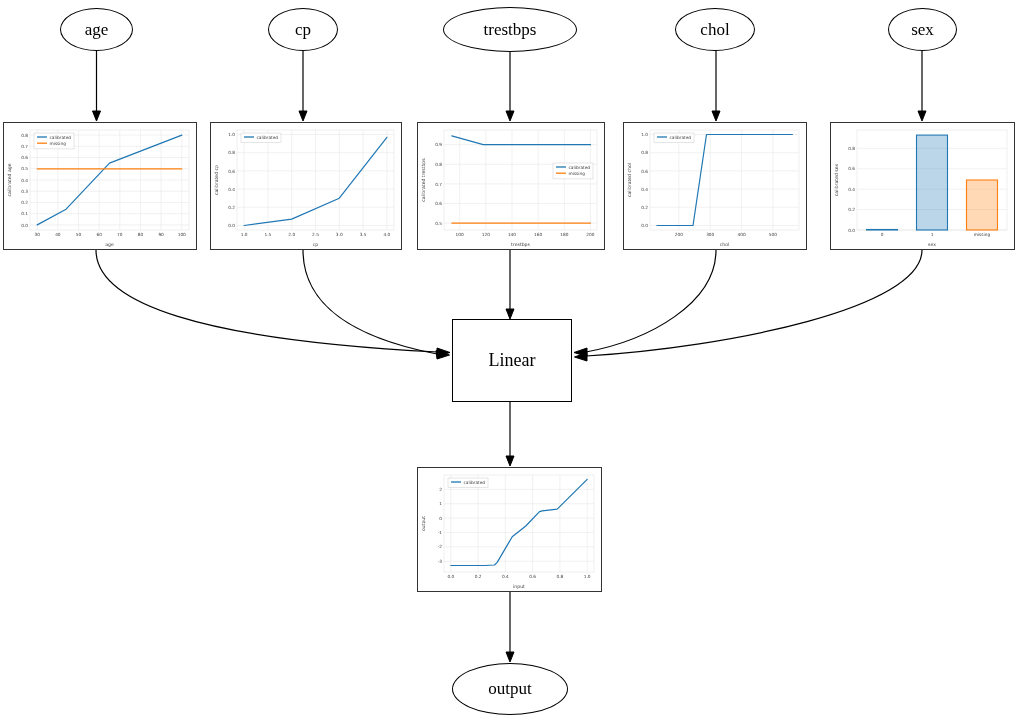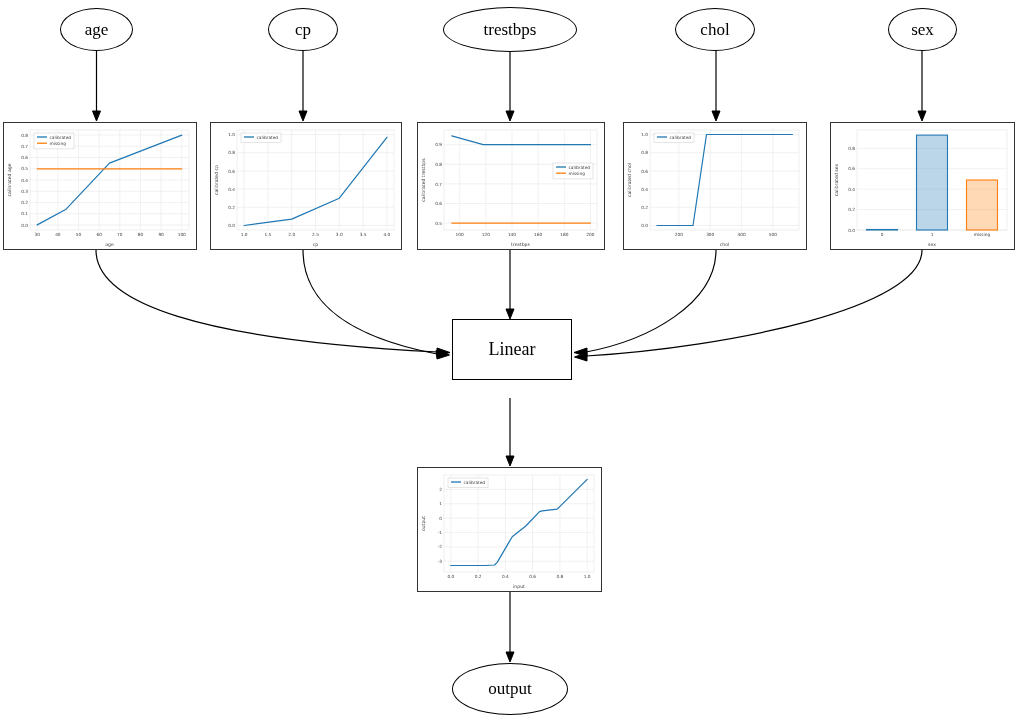--- a/index.html
+++ b/index.html
@@ -24,21 +24,21 @@
   }
   #node-age{left:3px;top:122px;width:194px;height:128px;}
   #node-cp{left:210px;top:122px;width:192px;height:128px;}
   #node-trestbps{left:417px;top:122px;width:188px;height:128px;}
   #node-chol{left:623px;top:122px;width:184px;height:128px;}
   #node-sex{left:830px;top:122px;width:185px;height:128px;}
   #node-output-plot{left:417px;top:467px;width:185px;height:125px;}
   .plot-node svg{display:block;width:100%;height:100%;}
   .plot-node text{font-family:"DejaVu Sans","Liberation Sans",sans-serif;}
   #linear-box{
-    position:absolute;left:452px;top:319px;width:120px;height:61px;
+    position:absolute;left:452px;top:319px;width:120px;height:83px;
     border:1.5px solid #000;background:#fff;box-sizing:border-box;
     display:flex;align-items:center;justify-content:center;
     font-size:18px;color:#000;z-index:3;
   }
   #edges{position:absolute;left:0;top:0;z-index:1;pointer-events:none;}
   #edges path,#edges line{stroke:#000;stroke-width:1.2;fill:none;}
   #edges polygon{fill:#000;stroke:#000;}
 </style>
 </head>
 <body>

